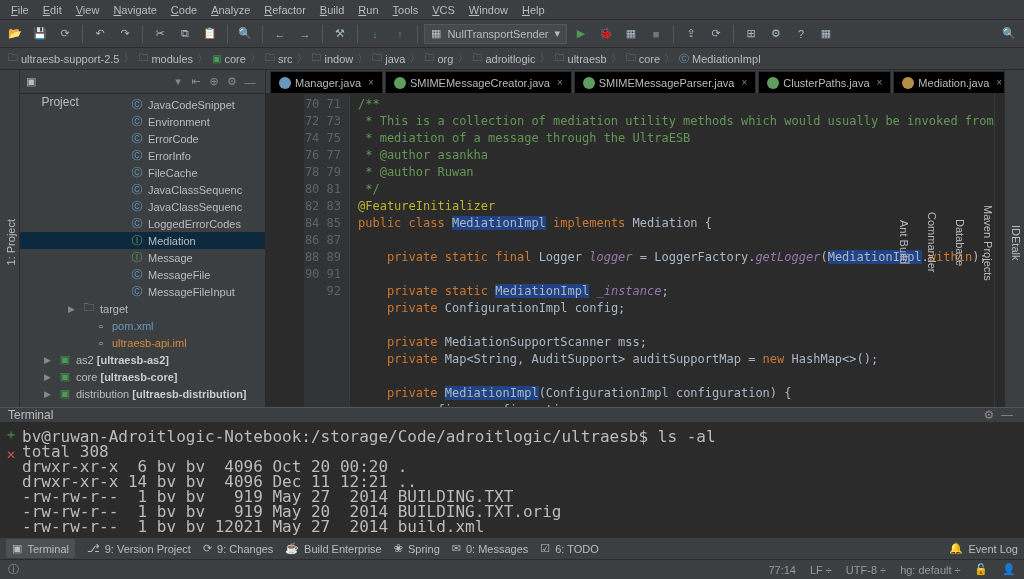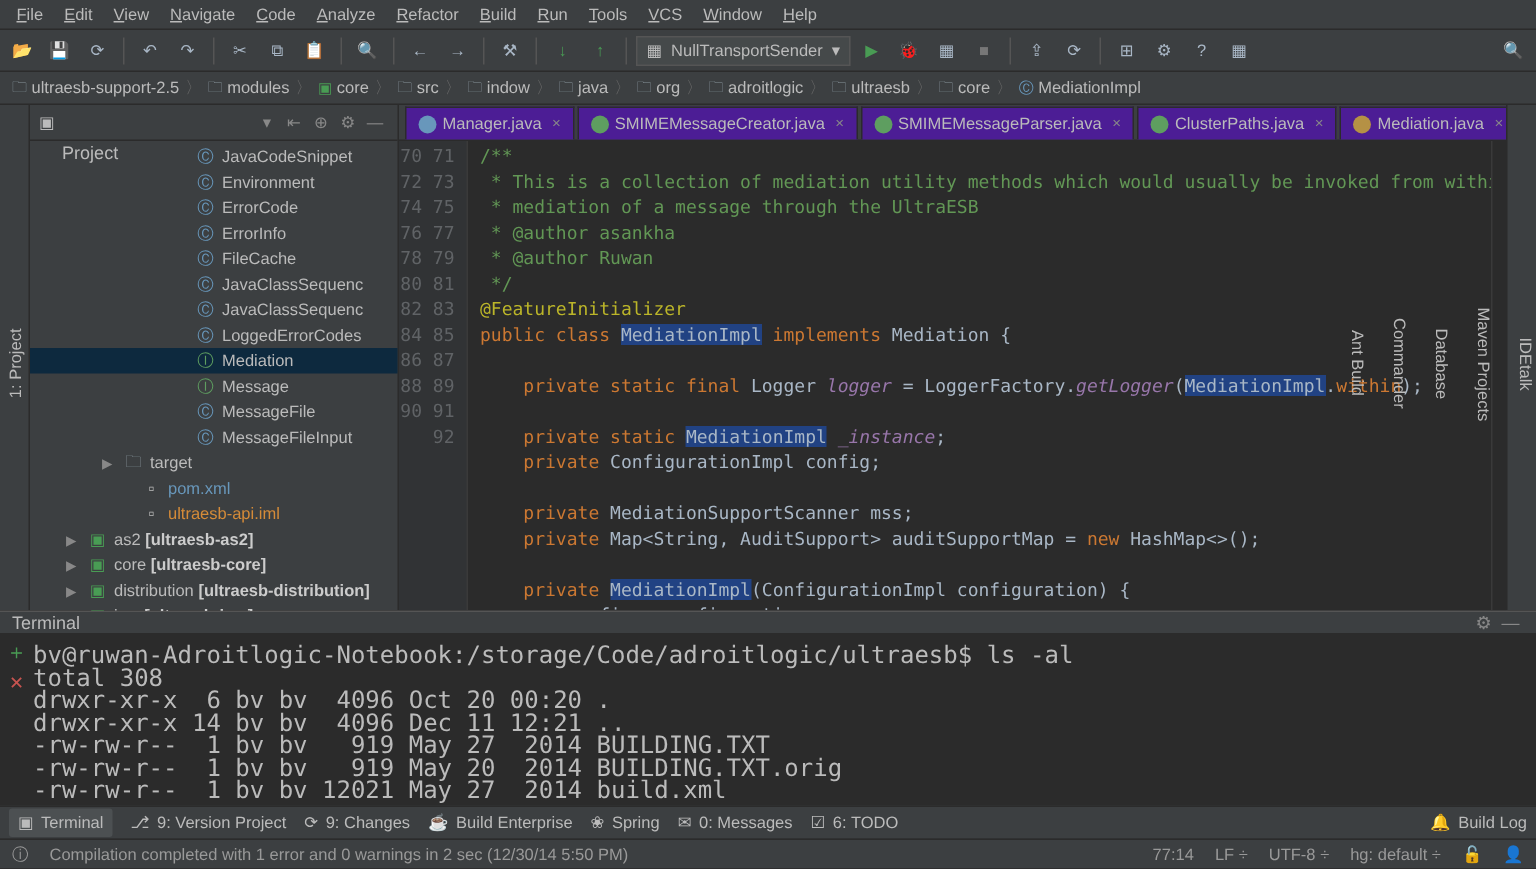--- a/index.html
+++ b/index.html
@@ -145,34 +145,34 @@
   align-items: flex-end;
   border-bottom: 1px solid #2b2b2b;
   padding-left: 4px;
 }
 .etab {
   height: 22px;
   padding: 0 8px;
   display: flex;
   align-items: center;
   gap: 4px;
-  background: #4c1d95;
+  background: #000000;
   border: 1px solid #2b2b2b;
   border-bottom: none;
   margin-right: 2px;
   font-size: 11px;
   cursor: pointer;
   color: #bbb;
 }
 .etab .x { color: #888; font-size: 10px; margin-left: 3px; }
 .etab .ic { width: 12px; height: 12px; border-radius: 50%; display: inline-block; }
 .ic-j { background: #6897bb; }
 .ic-g { background: #5e9e60; }
 .ic-w { background: #b59145; }
-.editor-body { flex: 1; display: flex; overflow: hidden; }
+.editor-body { flex: 1; display: flex; overflow: hidden; margin-left: 38px; }
 .gutter { 
   width: 46px; 
   background: #313335; 
   color: #606366; 
   text-align: right; 
   font-family: "Consolas", monospace; 
   font-size: 12px; 
   padding: 2px 8px 0 0;
   line-height: 17px;
   border-right: 1px solid #3a3a3a;
@@ -624,27 +624,26 @@
       <span>✉</span>
       <span>0: Messages</span>
     </span>
     <span class="btab">
       <span>☑</span>
       <span>6: TODO</span>
     </span>
     <span class="sp"></span>
     <span class="btab">
       <span>🔔</span>
-      <span>Build Log</span>
+      <span>Event Log</span>
     </span>
   </div>
 
 <div class="status-bar">
   <span>ⓘ</span>
-  <span>Compilation completed with 1 error and 0 warnings in 2 sec (12/30/14 5:50 PM)</span>
   <span class="sp"></span>
   <span>77:14</span>
   <span><span>LF</span> ÷</span>
   <span><span>UTF-8</span> ÷</span>
   <span><span>hg: default</span> ÷</span>
   <span>🔓</span>
   <span>👤</span>
 </div>
 
 </body></html>

